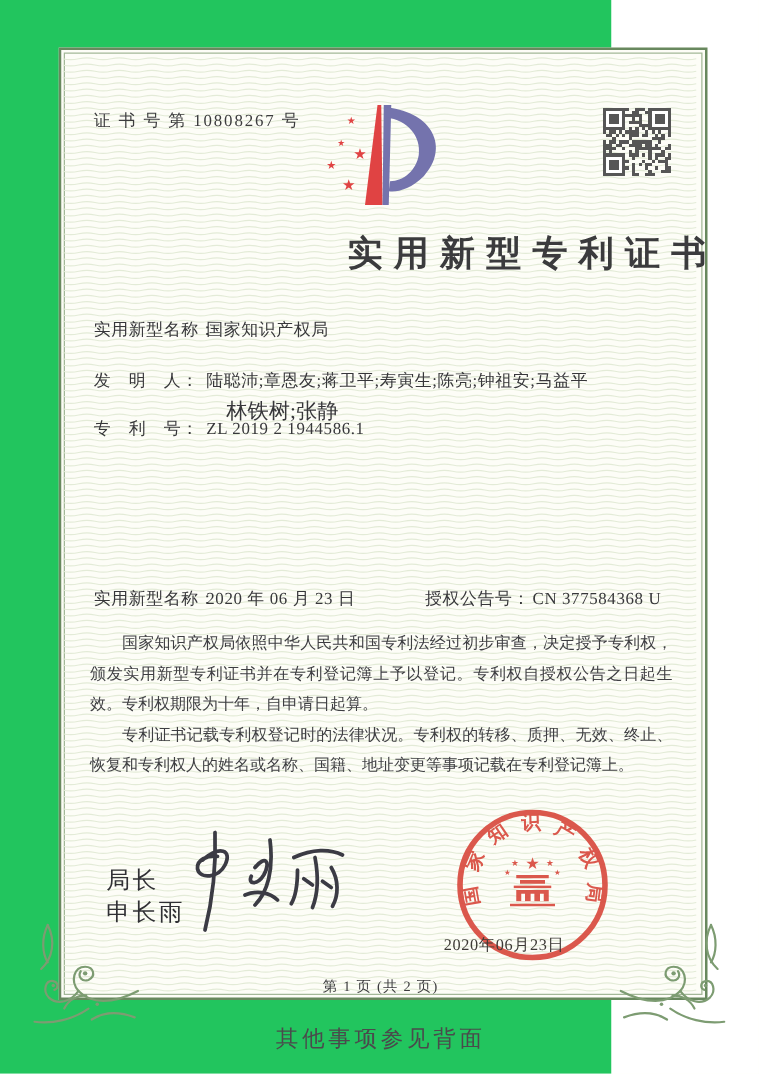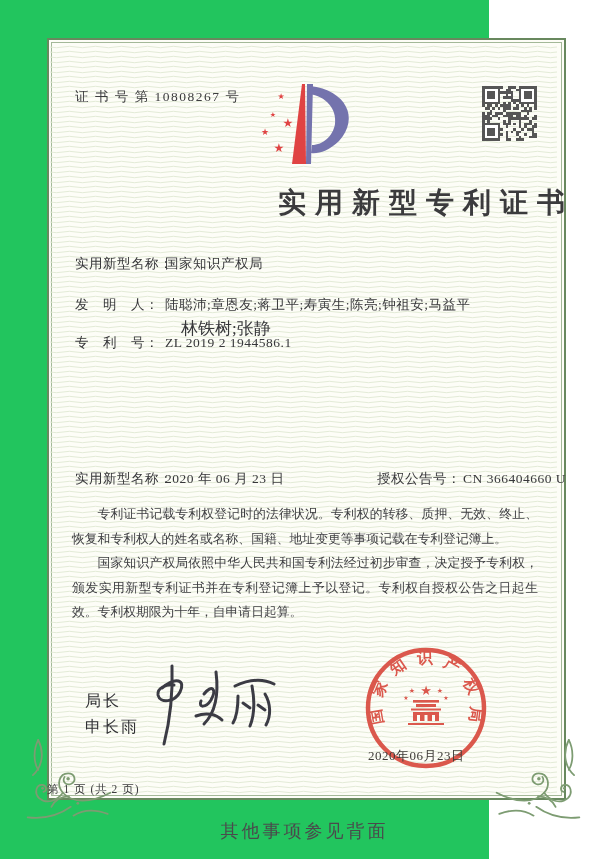--- a/index.html
+++ b/index.html
@@ -9,28 +9,28 @@
   .frame-inner{position:absolute;inset:2px;border:1px solid #a3b898;pointer-events:none;}
   .guilloche{position:absolute;left:50px;top:41px;width:511px;height:754px;pointer-events:none;}
   .abs{position:absolute;}
   .cert-no{left:75px;top:88px;font-size:13.5px;color:#3c3c3e;letter-spacing:1.5px;}
   .title{left:47px;top:184px;width:515px;text-align:right;font-size:28px;font-weight:600;color:#3b3b3d;letter-spacing:9px;text-indent:9px;margin-left:12px;}
   .row{left:75px;font-size:13.5px;color:#37373a;white-space:nowrap;}
   .row .lbl{display:inline-block;width:90px;letter-spacing:0.5px;}
   .row .val{letter-spacing:0.5px;}
   .row2{left:165px;font-size:17px;color:#37373a;margin-left:16px;}
   .grant2{left:340px !important;}
-  .grant2 .lbl{width:86px;margin-left:37px;}
+  .grant2 .lbl{width:86px;}
   .paras{left:72px;top:502px;width:466px;font-size:12.8px;line-height:1.92;color:#3e3e42;text-align:justify;}
   .paras p{margin:0;text-indent:2em;}
-  .officer{left:85px;font-size:16px;color:#303034;letter-spacing:2px;}
+  .officer{left:85px;font-size:19px;color:#303034;letter-spacing:2px;}
   .sig{left:132px;top:654px;width:150px;height:100px;}
   .seal{left:356px;top:638px;width:140px;height:140px;opacity:0.9;}
-  .seal-date{left:368px;top:747px;width:130px;font-size:13px;color:#3d3a36;letter-spacing:0.5px;white-space:nowrap;}
-  .page-no{left:47px;top:782px;width:515px;text-align:left;font-size:11.5px;color:#3c3c3e;letter-spacing:1px;}
+  .seal-date{left:355px;top:747px;width:130px;font-size:13px;color:#3d3a36;letter-spacing:0.5px;white-space:nowrap;}
+  .page-no{left:47px;top:782px;width:515px;text-align:center;font-size:11.5px;color:#3c3c3e;letter-spacing:1px;}
   .back-note{left:47px;top:819px;width:515px;text-align:center;font-size:18px;color:#4a4a4c;letter-spacing:3px;}
   .qr{left:482px;top:86px;width:55px;height:55px;}
   .logo{left:246px;top:72px;width:120px;height:100px;}
   .orn{width:88px;height:86px;}
   .orn-l{left:25px;top:737px;}
   .orn-r{left:494px;top:737px;transform:scaleX(-1);}
 </style>
 </head>
 <body>
 
@@ -411,26 +411,26 @@
   <div class="abs row2" style="top:317px">
     <span class="val">林铁树;张静</span>
   </div>
   <div class="abs row" style="top:334px">
     <span class="lbl">专　利　号：</span><span class="val">ZL 2019 2 1944586.1</span>
   </div>
   <div class="abs row" style="top:470px">
     <span class="lbl">实用新型名称：</span><span class="val">2020 年 06 月 23 日</span>
   </div>
   <div class="abs row grant2" style="top:470px">
-    <span class="lbl">授权公告号：</span><span class="val">CN 366404660 U</span>
+    <span class="lbl">授权公告号：</span><span class="val">CN 377584368 U</span>
   </div>
 
   <div class="abs paras">
+    <p>国家知识产权局依照中华人民共和国专利法经过初步审查，决定授予专利权，颁发实用新型专利证书并在专利登记簿上予以登记。专利权自授权公告之日起生效。专利权期限为十年，自申请日起算。</p>
     <p>专利证书记载专利权登记时的法律状况。专利权的转移、质押、无效、终止、恢复和专利权人的姓名或名称、国籍、地址变更等事项记载在专利登记簿上。</p>
-    <p>国家知识产权局依照中华人民共和国专利法经过初步审查，决定授予专利权，颁发实用新型专利证书并在专利登记簿上予以登记。专利权自授权公告之日起生效。专利权期限为十年，自申请日起算。</p>
   </div>
 
   <div class="abs officer" style="top:691px">局长</div>
   <div class="abs officer" style="top:717px">申长雨</div>
 
   <svg class="abs sig" viewBox="0 0 150 100">
     <g stroke="#3b3b44" stroke-width="3" fill="none" stroke-linecap="round" stroke-linejoin="round">
       <path d="M30 34 C44 22 54 26 48 38 C43 48 28 50 26 41 C25 34 34 30 42 31"></path>
       <path d="M40 12 C41 40 38 66 32 90"></path>
       <path d="M72 40 C80 30 85 35 79 46 C74 54 66 54 69 47"></path>

